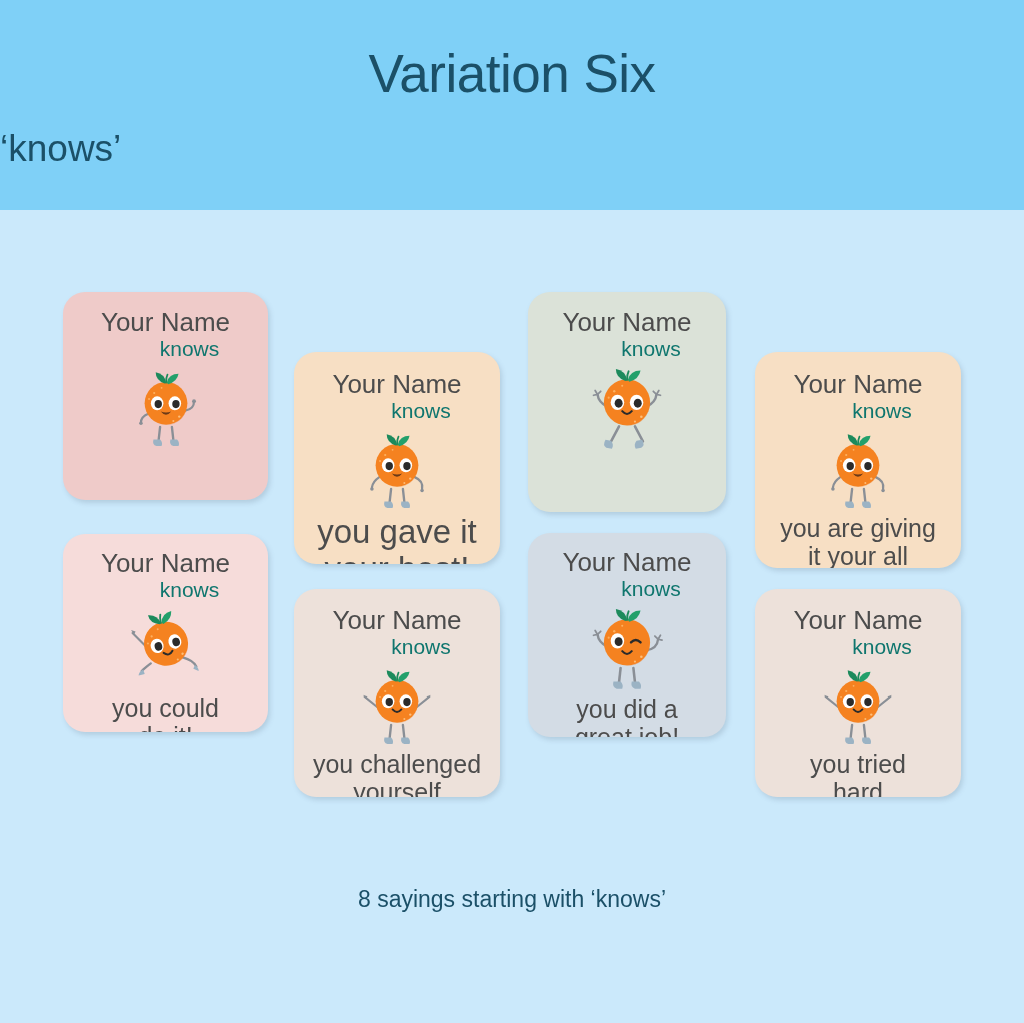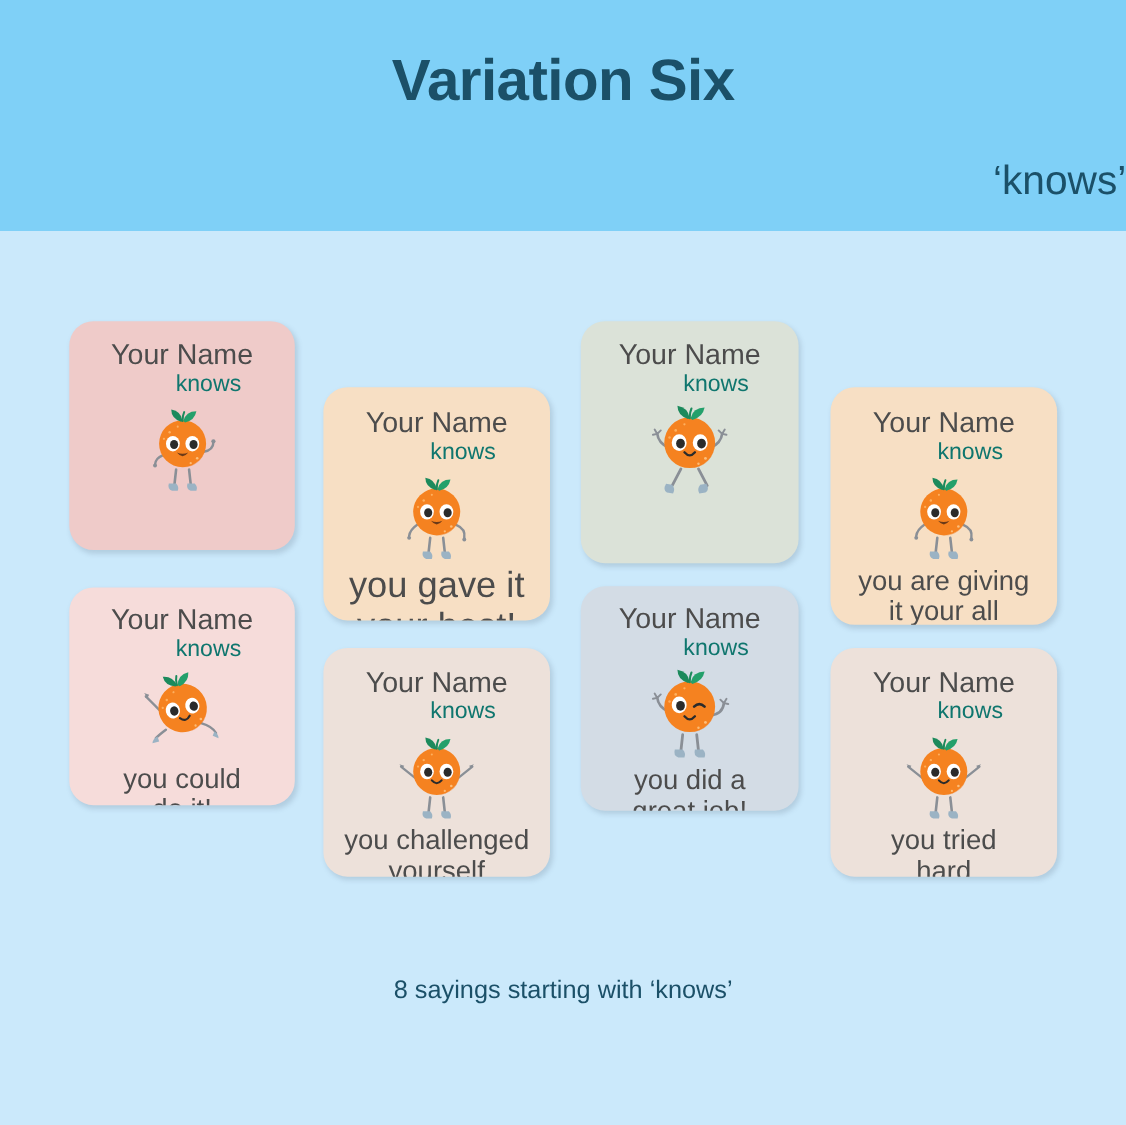--- a/index.html
+++ b/index.html
@@ -28,31 +28,31 @@
     width: 1024px;
     height: 210px;
     background: #7FD0F7;
   }
   #header-title {
     position: absolute;
     left: 0; top: 46px;
     width: 1024px;
     text-align: center;
     font-size: 53px;
-    font-weight: bold;
+    font-weight: normal;
     letter-spacing: -0.5px;
     color: #1B5068;
     font-family: "Liberation Sans", sans-serif;
     line-height: 1.05;
   }
   #header-subtitle {
     position: absolute;
-    left: 0; top: 143px;
-    width: 1024px;
-    text-align: right;
+    left: 0; top: 128px;
+    width: 1024px;
+    text-align: left;
     font-size: 37px;
     font-weight: normal;
     color: #1B5068;
     font-family: "Liberation Sans", sans-serif;
   }
 
   
   #footer-caption {
     position: absolute;
     left: 0; top: 886px;

